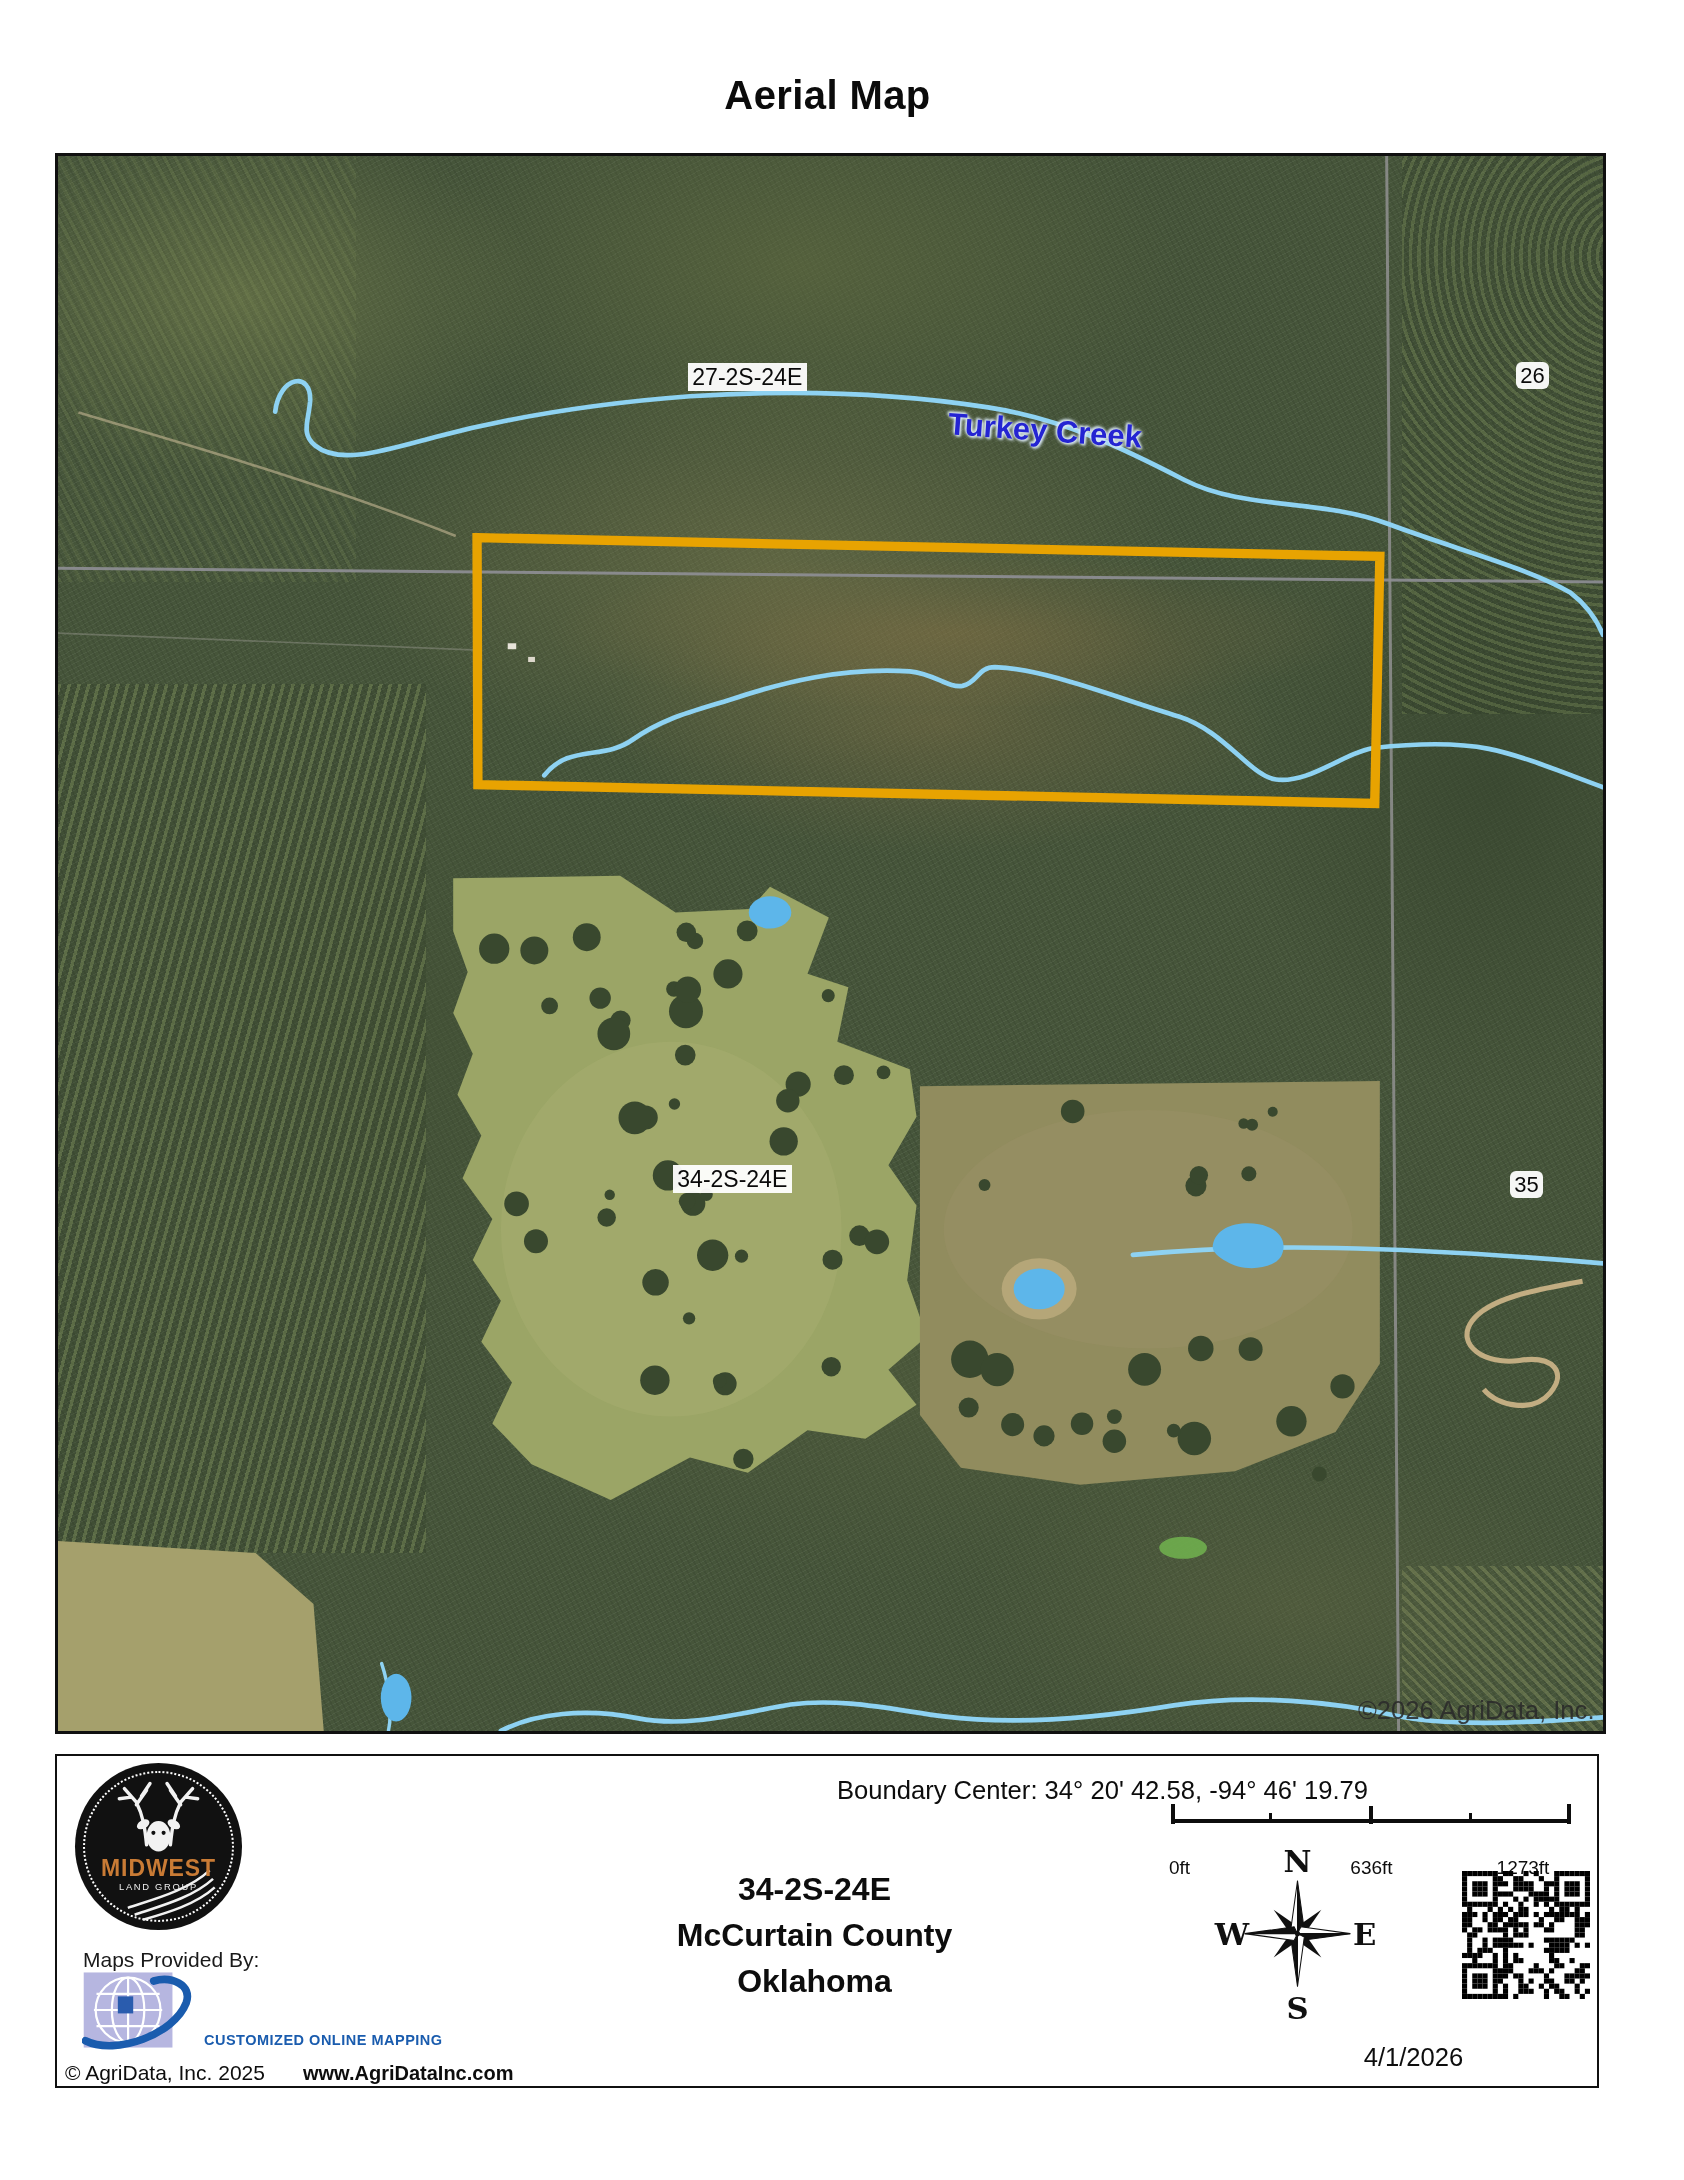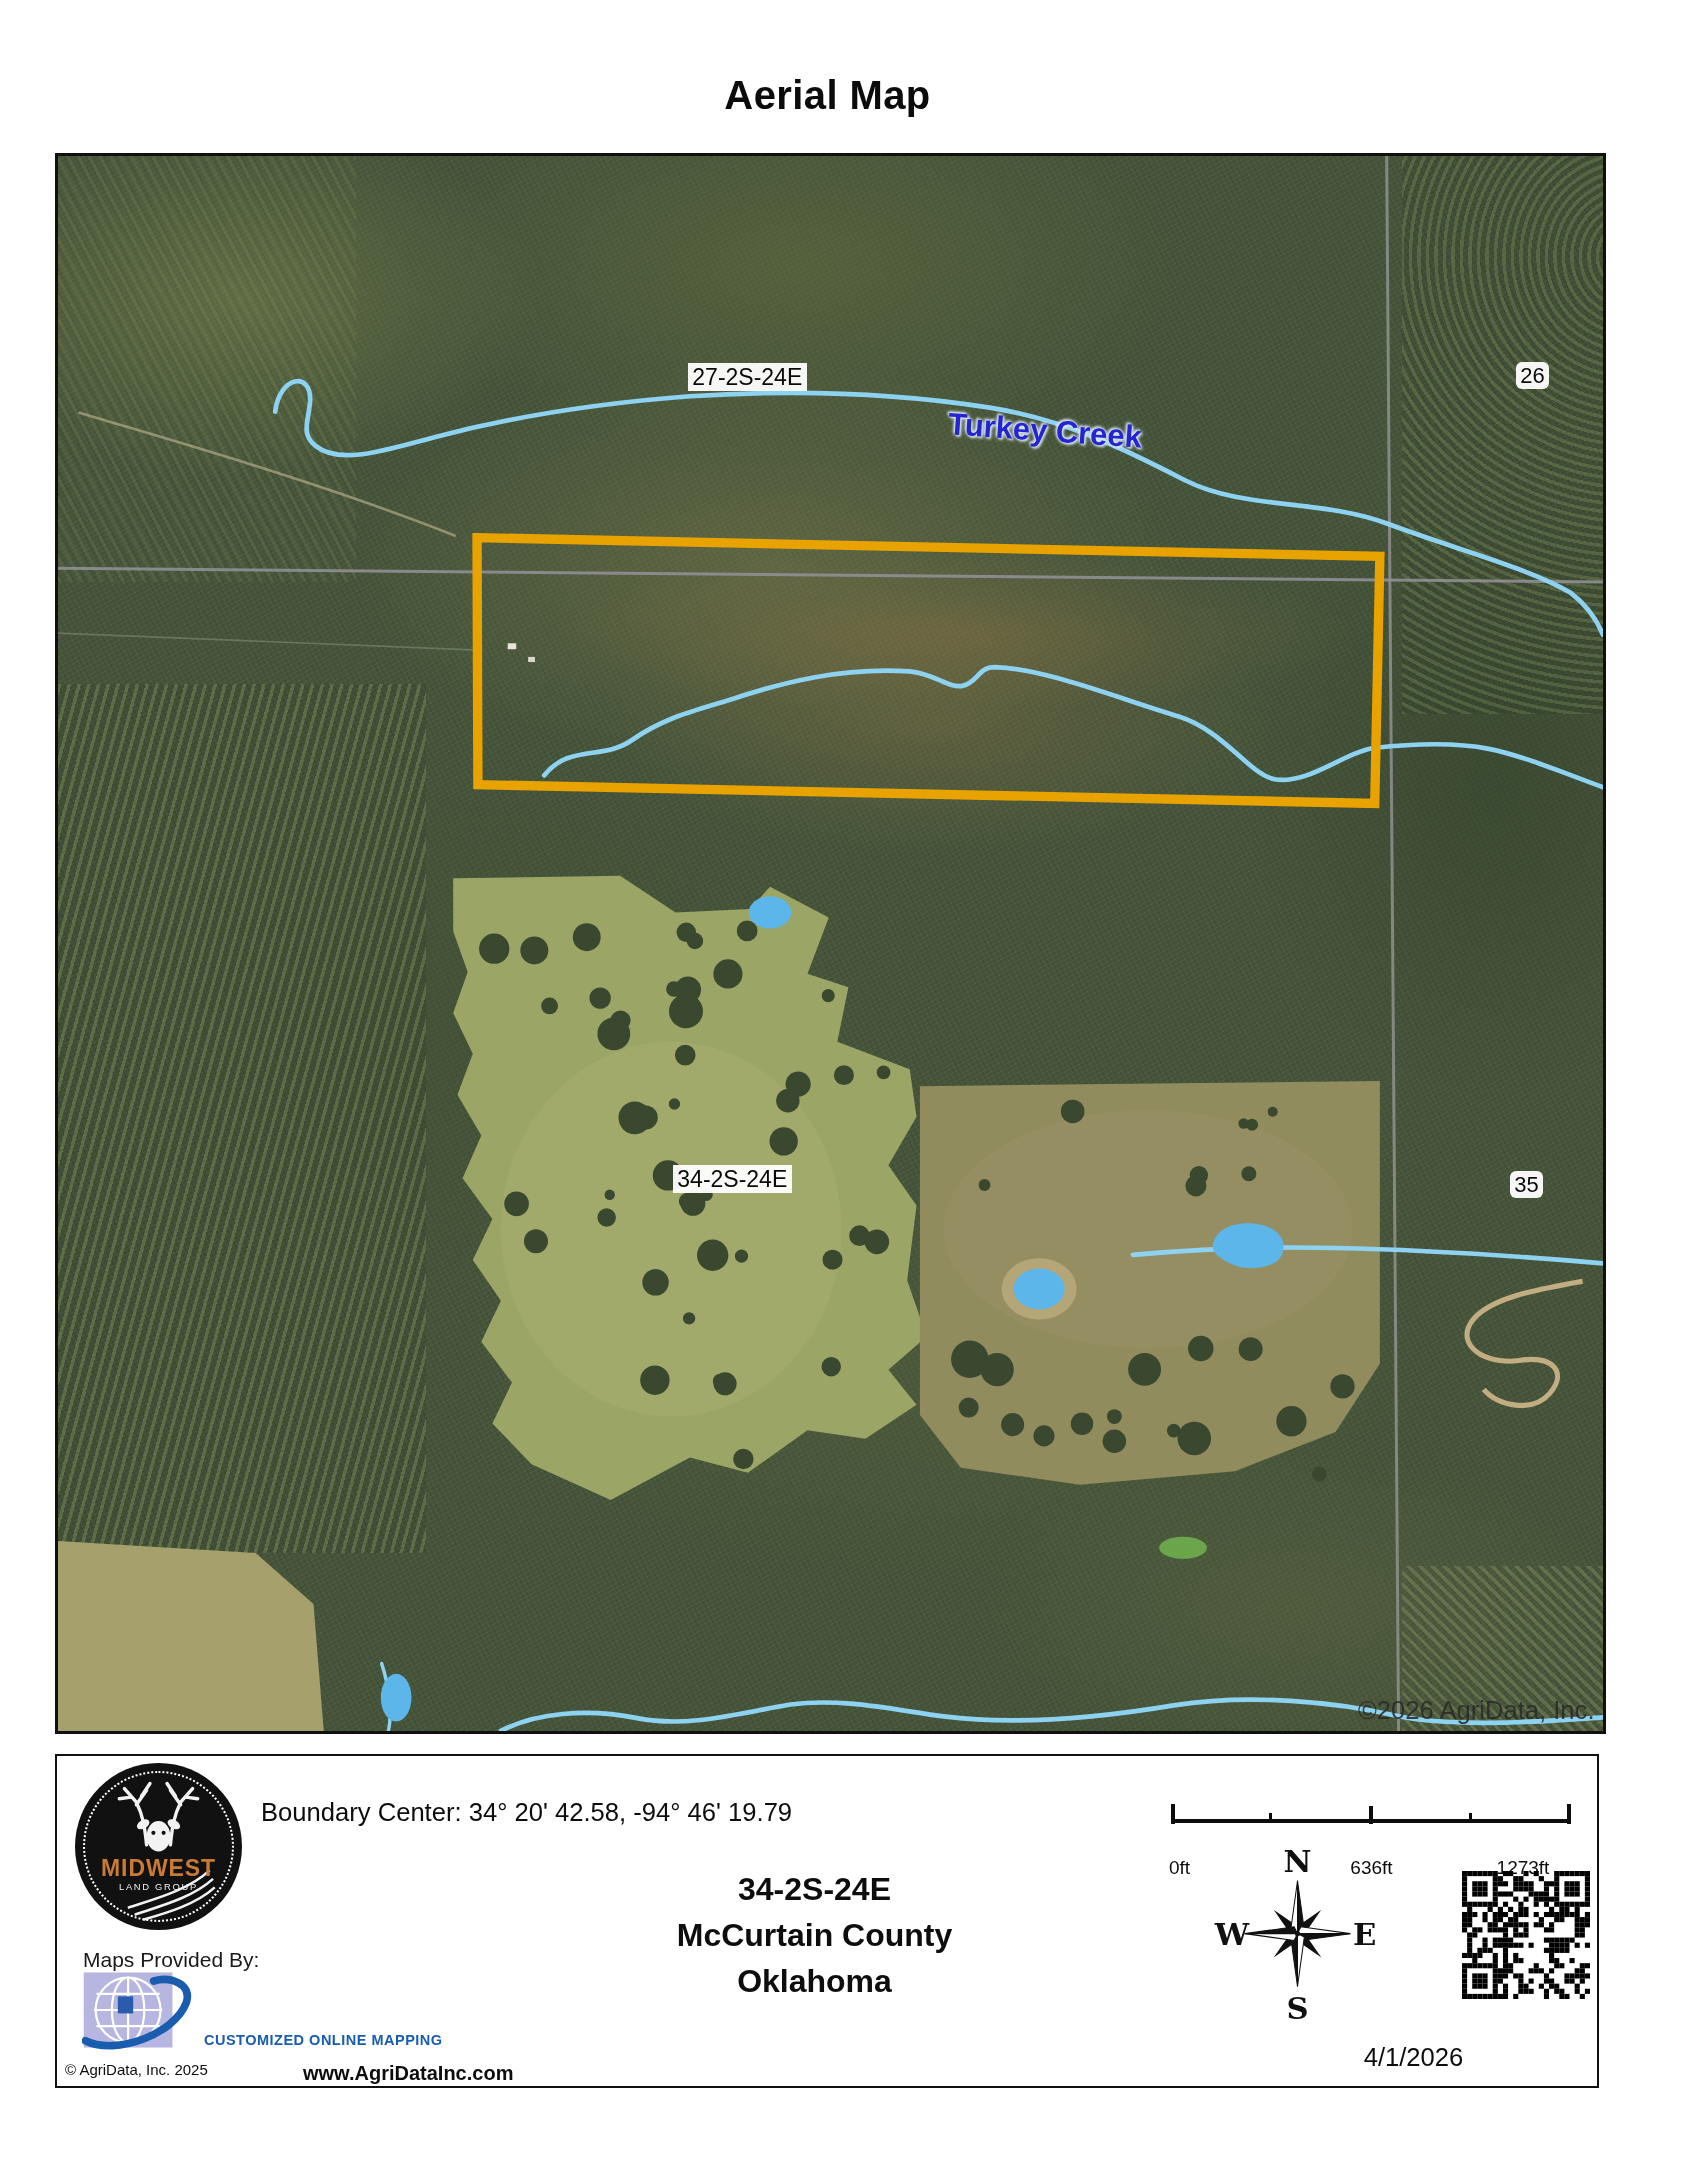--- a/index.html
+++ b/index.html
@@ -43,24 +43,24 @@
   .maplabel{position:absolute;font-size:23px;color:#0a0a0a;background:rgba(255,255,255,.95);padding:0.9px 4.3px;line-height:1.15;white-space:nowrap;}
   .badge{border-radius:6px;font-size:22px;}
   .creek-label{position:absolute;font-size:31px;font-weight:bold;color:#2424d2;white-space:nowrap;
     transform:rotate(4deg);
     text-shadow:0 0 4.3px rgba(225,238,248,.95),0 0 1.7px rgba(225,238,248,.95),1.7px 1.7px 2.6px rgba(215,232,245,.9),-1.7px -1.7px 2.6px rgba(215,232,245,.9);}
   .watermark{position:absolute;right:8.5px;top:1540px;font-size:25.6px;color:rgba(42,42,42,.88);white-space:nowrap;}
 
   
   .footer-frame{left:55px;top:1754px;width:1540px;height:330px;border:2.6px solid #101010;background:#fff;}
   .f-text{position:absolute;color:#0d0d0d;}
-  .boundary-center{left:261px;top:1776px;width:1107px;text-align:left;font-size:25.6px;margin-top:22px;}
+  .boundary-center{left:261px;top:1776px;width:1107px;text-align:right;font-size:25.6px;}
   .loc{left:346px;top:0;width:937px;text-align:center;font-weight:bold;font-size:32px;}
   .maps-by{left:83px;top:1948px;font-size:21px;color:#1a1a1a;}
-  .copyright{left:65px;top:2061px;font-size:15px;}
+  .copyright{left:65px;top:2061px;font-size:21px;}
   .website{left:303px;top:2062px;font-size:20px;font-weight:bold;}
   .surety-name{left:177px;top:1956px;font-size:68px;font-weight:bold;color:#1a5cae;letter-spacing:-3.4px;}
   .surety-reg{font-size:19px;vertical-align:39px;letter-spacing:0;}
   .surety-tag{left:182px;top:2032px;font-size:14.5px;font-weight:bold;color:#1a5cae;letter-spacing:0.5px;margin-left:22px;}
   .scale-label{top:1857px;font-size:19px;}
   .tick{position:absolute;background:#0d0d0d;}
   .date{left:1320px;top:2043px;width:187px;text-align:center;font-size:25.6px;}
 
   
   .mw-logo{left:75px;top:1763px;width:167px;height:167px;border-radius:50%;background:#111;}

